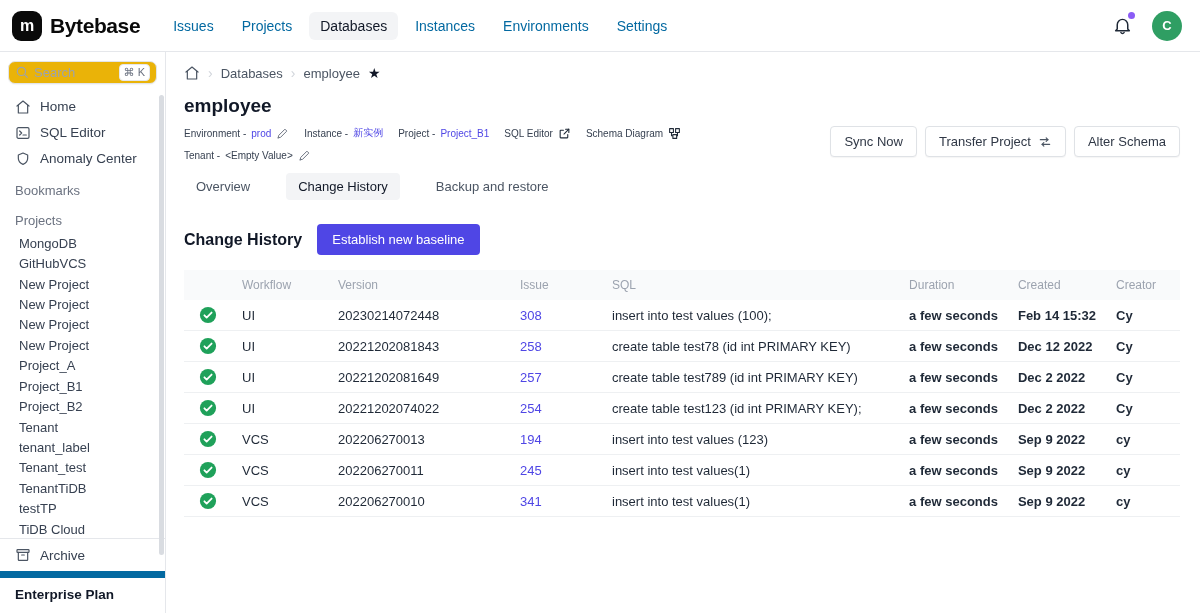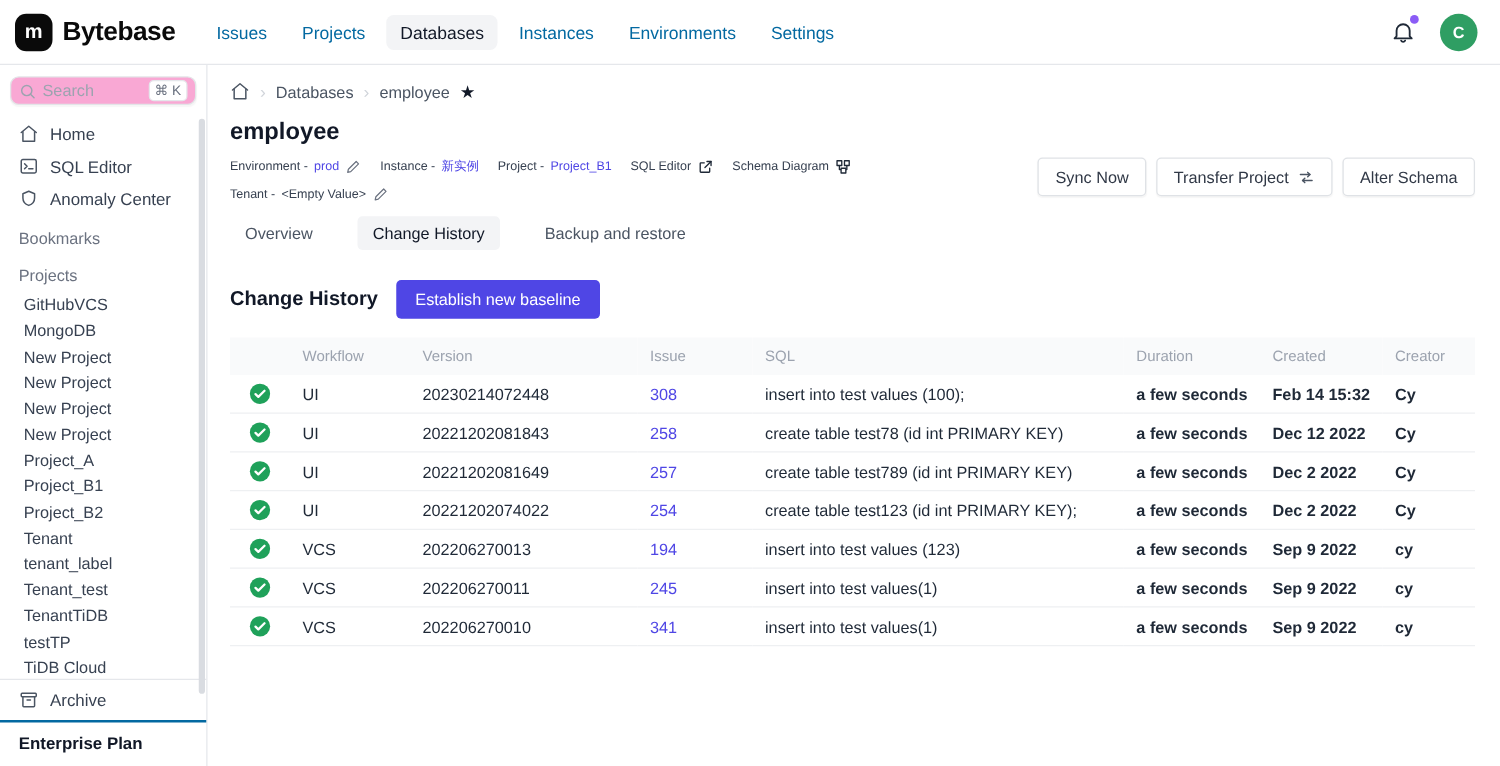--- a/index.html
+++ b/index.html
@@ -24,37 +24,37 @@
   .avatar { width:30px; height:30px; border-radius:50%; background:var(--avatar_green,#2f9e63);
     color:#fff; font-size:13px; font-weight:700; display:flex; align-items:center; justify-content:center; cursor:pointer; }
 
   
   .body { display:flex; flex:1; min-height:0; }
   .sidebar { width:166px; border-right:1px solid #e5e7eb; display:flex; flex-direction:column;
     padding-top:9px; position:relative; flex-shrink:0; }
   .main { flex:1; padding:10px 20px 0 18px; min-width:0; overflow:hidden; }
 
   
-  .search-box { margin:0 8px 10px; height:27px; border:1px solid #e3e5e8; background:#f9a8d4;
+  .search-box { margin:0 8px 10px; height:27px; border:1px solid #e3e5e8; background:#eab308;
     border-radius:7px; display:flex; align-items:center; padding:0 6px; gap:5px; color:#9ca3af;
     box-shadow:0 1px 1px rgba(0,0,0,.04); }
   .search-box input { border:0; outline:0; width:100%; min-width:0; font-size:13px;
     font-family:inherit; color:#374151; background:transparent; }
   .search-box input::placeholder { color:#9ca3af; }
   .kbd { font-size:11px; color:#6b7280; border:1px solid #e5e7eb; border-radius:4px;
     padding:1px 4px; white-space:nowrap; background:#fff; }
   .side-item { display:flex; align-items:center; gap:9px; padding:5px 15px; font-size:13.5px;
     color:#374151; cursor:pointer; }
   .side-item svg { color:#4b5563; flex-shrink:0; }
   .section-label { padding:11px 15px 4px; font-size:13px; color:#6b7280; }
   .proj-item { padding:4px 14px 4px 19px; font-size:13px; color:#374151; cursor:pointer;
     white-space:nowrap; overflow:hidden; text-overflow:ellipsis; }
   .sidebar-bottom { margin-top:auto; }
   .archive-row { border-top:1px solid #e5e7eb; padding:8px 15px; }
-  .plan-row { border-top:2px solid #0369a1; padding:9px 15px 11px; font-size:13.5px;
+  .plan-row { border-top:7px solid #0369a1; padding:9px 15px 11px; font-size:13.5px;
     font-weight:700; color:#111827; cursor:pointer; }
   .side-scrollbar { position:absolute; top:43px; bottom:58px; right:1px; width:5px; }
   .side-scroll-thumb { width:5px; height:100%; background:#d9dce1; border-radius:3px; cursor:pointer; }
 
   
   .breadcrumb { display:flex; align-items:center; gap:8px; color:#6b7280; font-size:13px; padding:3px 0 5px; }
   .crumb-sep { color:#d1d5db; font-size:14px; line-height:1; }
   .crumb-link { color:#4b5563; cursor:pointer; }
   .crumb-star { color:#111827; font-size:14px; cursor:pointer; line-height:1; }
   .page-title { font-size:19px; font-weight:700; margin-top:9px; color:#111827; }
@@ -164,22 +164,22 @@
           <svg width="16" height="16" viewBox="0 0 24 24" fill="none" stroke="currentColor" stroke-width="1.8" stroke-linecap="round" stroke-linejoin="round">
             <path d="M12 3l7 3v5c0 4.6-3 7.6-7 9-4-1.4-7-4.4-7-9V6z"></path>
           </svg>
         </span>
         <span>Anomaly Center</span>
       </div>
 
       <div class="section-label">Bookmarks</div>
       <div class="section-label">Projects</div>
 
+      <div class="proj-item">MongoDB</div>
       <div class="proj-item">GitHubVCS</div>
-      <div class="proj-item">MongoDB</div>
       <div class="proj-item">New Project</div>
       <div class="proj-item">New Project</div>
       <div class="proj-item">New Project</div>
       <div class="proj-item">New Project</div>
       <div class="proj-item">Project_A</div>
       <div class="proj-item">Project_B1</div>
       <div class="proj-item">Project_B2</div>
       <div class="proj-item">Tenant</div>
       <div class="proj-item">tenant_label</div>
       <div class="proj-item">Tenant_test</div>

